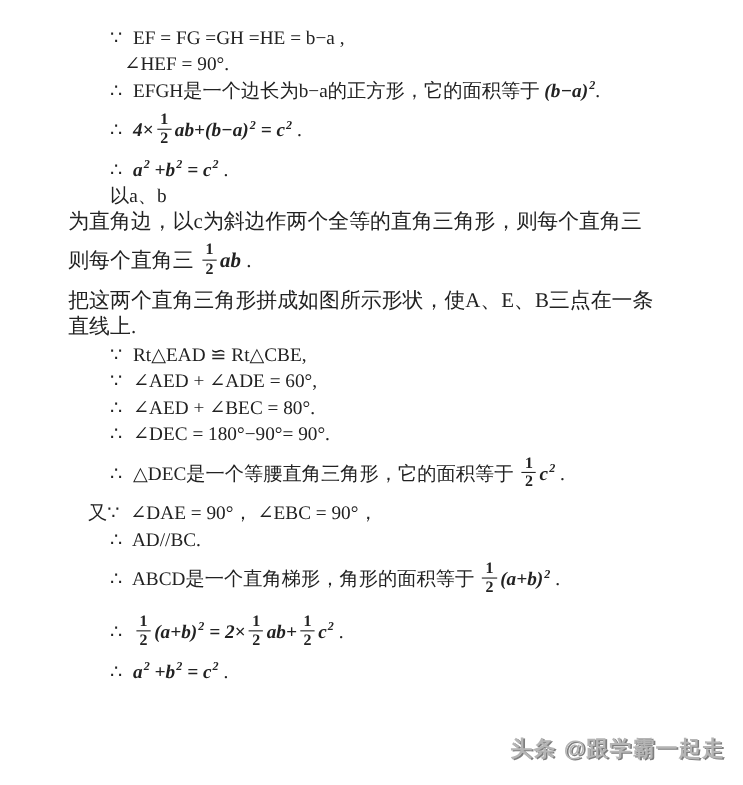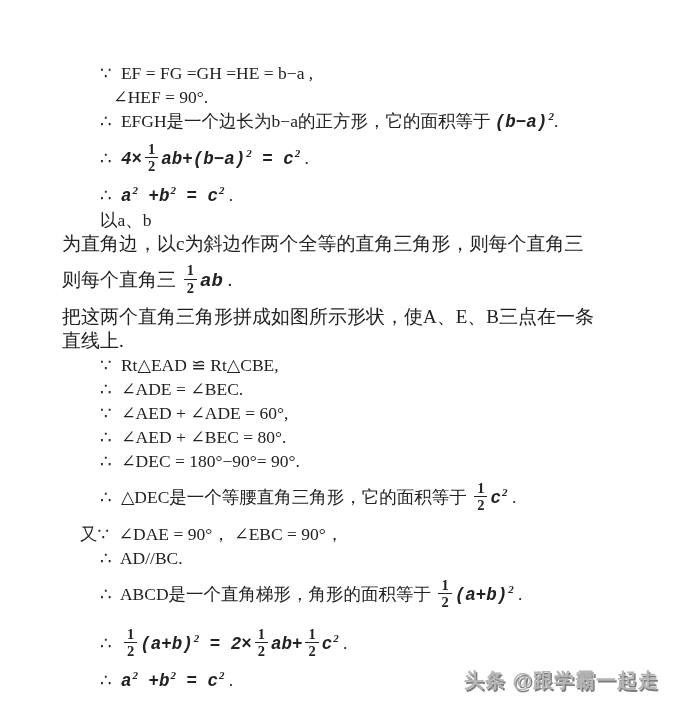--- a/index.html
+++ b/index.html
@@ -10,42 +10,42 @@
   }
   html, body { margin: 0; padding: 0; }
   body {
     width: 675px; height: 714px;
     background: var(--bg);
     color: var(--text);
     font-family: "Liberation Serif", "DejaVu Serif", "DejaVu Sans", serif;
     position: relative;
     overflow: hidden;
   }
-  .doc { padding-top: 33px; margin-top: 28px; }
+  .doc { padding-top: 22px; }
   .line {
     white-space: pre;
     font-size: 17.5px;
     line-height: 24px;
   }
   .stmt  { padding-left: 100px; }
   .stmt2 { padding-left: 113px; }
   .para  { padding-left: 62px; font-size: 19px; }
   .again { padding-left: 80px; }
   .head  {
     padding-left: 95px;
     color: var(--accent);
     font-weight: bold;
     font-size: 18px;
   }
   .tall { line-height: 48px; }
   .mark { letter-spacing: 1px; }
   .math {
     font-weight: bold;
     font-style: italic;
-    font-family: Liberation Mono, monospace;
+    font-family: Liberation Serif, serif;
   }
   sup.msup {
     font-weight: bold;
     font-style: italic;
     font-size: 11px;
     vertical-align: 7px;
     margin-left: 1px;
     line-height: 0;
   }
   .frac {
@@ -80,21 +80,20 @@
     <div class="line stmt2"><span class="plain">∠HEF = 90°.</span></div>
     <div class="line stmt"><span class="mark">∴</span><span class="plain">  EFGH是一个边长为b−a的正方形，它的面积等于 </span><span class="math">(b−a)</span><sup class="msup">2</sup><span class="plain">.</span></div>
     <div class="line stmt tall"><span class="mark">∴</span><span class="plain">  </span><span class="math">4×</span><span class="frac"><span class="num">1</span><span class="den">2</span></span><span class="math">ab</span><span class="math">+(b−a)</span><sup class="msup">2</sup><span class="math"> = c</span><sup class="msup">2</sup><span class="plain"> .</span></div>
     <div class="line stmt"><span class="mark">∴</span><span class="plain">  </span><span class="math">a</span><sup class="msup">2</sup><span class="math"> +b</span><sup class="msup">2</sup><span class="math"> = c</span><sup class="msup">2</sup><span class="plain"> .</span></div>
     <div class="line stmt"><span class="plain">以a、b</span></div>
     <div class="line para"><span class="plain">为直角边，以c为斜边作两个全等的直角三角形，则每个直角三</span></div>
     <div class="line para tall"><span class="plain">则每个直角三 </span><span class="frac"><span class="num">1</span><span class="den">2</span></span><span class="math">ab</span><span class="plain"> .</span></div>
     <div class="line para"><span class="plain">把这两个直角三角形拼成如图所示形状，使A、E、B三点在一条</span></div>
     <div class="line para"><span class="plain">直线上.</span></div>
     <div class="line stmt"><span class="mark">∵</span><span class="plain">  Rt△EAD ≌ Rt△CBE,</span></div>
-    <div class="line stmt"><span class="mark">∴</span><span class="plain">  ∠ADE = ∠BEC.</span></div>
     <div class="line stmt"><span class="mark">∵</span><span class="plain">  ∠AED + ∠ADE = 60°,</span></div>
     <div class="line stmt"><span class="mark">∴</span><span class="plain">  ∠AED + ∠BEC = 80°.</span></div>
     <div class="line stmt"><span class="mark">∴</span><span class="plain">  ∠DEC = 180°−90°= 90°.</span></div>
     <div class="line stmt tall"><span class="mark">∴</span><span class="plain">  △DEC是一个等腰直角三角形，它的面积等于 </span><span class="frac"><span class="num">1</span><span class="den">2</span></span><span class="math">c</span><sup class="msup">2</sup><span class="plain"> .</span></div>
     <div class="line again"><span class="plain">又</span><span class="mark">∵</span><span class="plain">  ∠DAE = 90°， ∠EBC = 90°，</span></div>
     <div class="line stmt"><span class="mark">∴</span><span class="plain">  AD//BC.</span></div>
     <div class="line stmt tall"><span class="mark">∴</span><span class="plain">  ABCD是一个直角梯形，角形的面积等于 </span><span class="frac"><span class="num">1</span><span class="den">2</span></span><span class="math">(a+b)</span><sup class="msup">2</sup><span class="plain"> .</span></div>
     <div class="line stmt tall"><span class="mark">∴</span><span class="plain">  </span><span class="frac"><span class="num">1</span><span class="den">2</span></span><span class="math">(a+b)</span><sup class="msup">2</sup><span class="math"> = 2×</span><span class="frac"><span class="num">1</span><span class="den">2</span></span><span class="math">ab</span><span class="math">+</span><span class="frac"><span class="num">1</span><span class="den">2</span></span><span class="math">c</span><sup class="msup">2</sup><span class="plain"> .</span></div>
     <div class="line stmt"><span class="mark">∴</span><span class="plain">  </span><span class="math">a</span><sup class="msup">2</sup><span class="math"> +b</span><sup class="msup">2</sup><span class="math"> = c</span><sup class="msup">2</sup><span class="plain"> .</span></div>
   </div>

